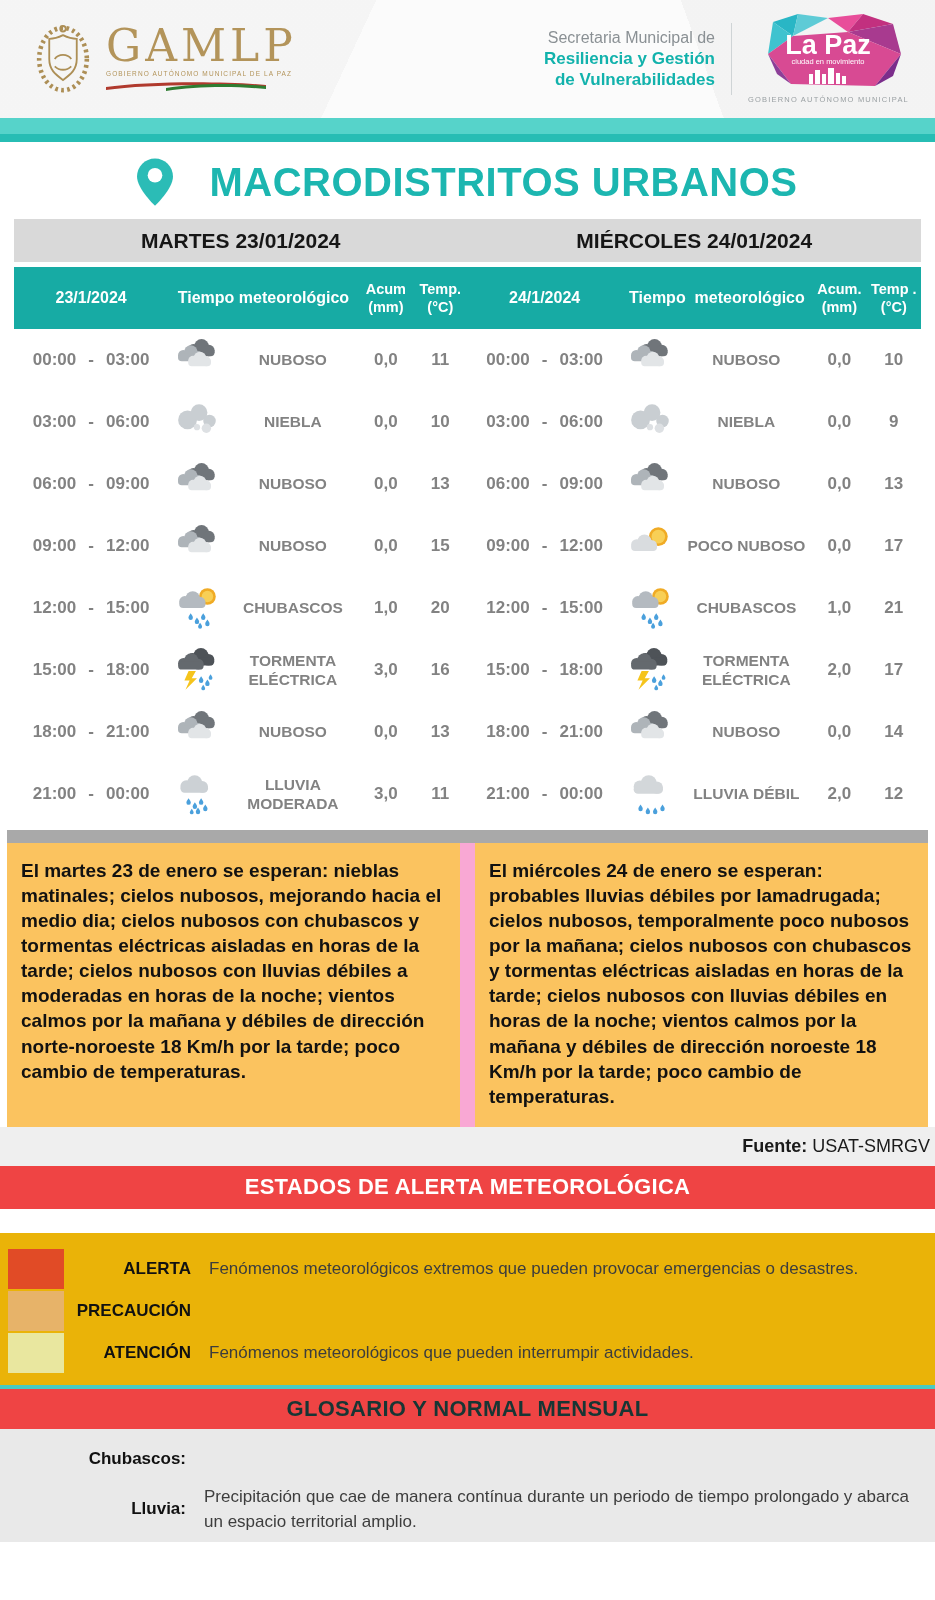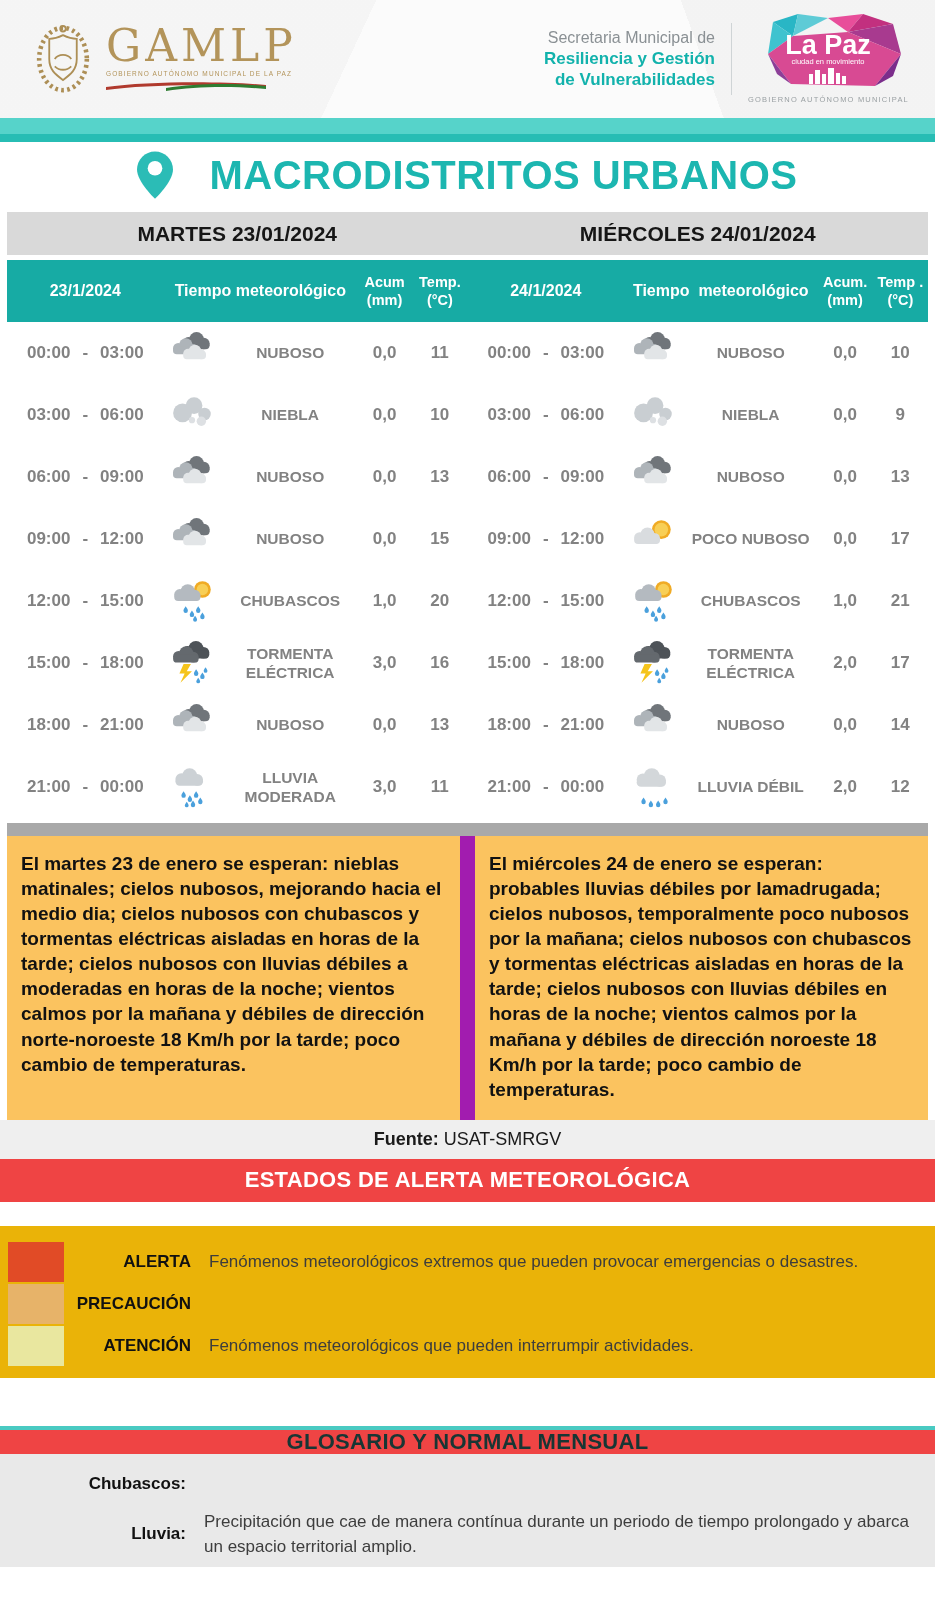--- a/index.html
+++ b/index.html
@@ -26,52 +26,52 @@
   .lapaz { display:flex; flex-direction:column; align-items:center; }
   .lapaz-bottom { font-size:7.5px; color:#9aa0a3; letter-spacing:1.2px; margin-top:3px; white-space:nowrap; }
 
   
   .tealbar  { height:16px; background:#56d3ca; }
   .tealbar2 { height:8px;  background:#27bdb4; }
 
   
   .titleband { height:54px; background:#efefef; display:flex; align-items:center; justify-content:center; }
   .titleband h1 { font-size:37px; font-weight:bold; color:#7a7a7a; letter-spacing:0px; }
-  .subtitle { height:66px; background:#ffffff; display:flex; align-items:center; justify-content:center; gap:36px; }
+  .subtitle { height:66px; background:#ffffff; display:flex; align-items:center; justify-content:center; gap:36px;margin-top:7px; }
   .subtitle h2 { font-size:40px; font-weight:bold; color:#1cb6b0; letter-spacing:0.5px; }
 
   
-  .forecast { display:grid; grid-template-columns:1fr 1fr; padding:4px 7px 0; background:#ffffff; }
+  .forecast { display:grid; grid-template-columns:1fr 1fr; padding:4px 14px 0; background:#ffffff; }
   .day-title { height:43px; background:#d9d9d9; display:flex; align-items:center; justify-content:center;
                font-size:21px; font-weight:bold; color:#161616; margin-bottom:5px; }
   .thead { height:62px; background:#17aba4; display:flex; align-items:center; color:#ffffff; font-weight:bold; }
   .th { text-align:center; font-size:16px; line-height:1.25; }
   .th-date { width:34%; } .th-weather { width:42%; white-space:pre-wrap; } .th-acum { width:12%; font-size:14.5px; } .th-temp { width:12%; font-size:14.5px; }
   .tbody { background:#ffffff; }
   .trow { height:62px; display:flex; align-items:center; }
   .td { color:#828282; font-weight:bold; }
   .td-time { width:34%; display:flex; justify-content:center; gap:12px; font-size:17px; }
   .td-icon { width:13%; display:flex; justify-content:center; align-items:center; }
   .td-label { width:29%; text-align:center; font-size:15.5px; line-height:1.25; }
   .td-acum { width:12%; text-align:center; font-size:17px; }
   .td-temp { width:12%; text-align:center; font-size:17px; }
 
   
   .graybar { height:13px; background:#a9a9a9; margin:5px 7px 0; }
-  .summaries { display:grid; grid-template-columns:1fr 1fr; gap:15px; margin:0 7px; background:#a21caf; }
+  .summaries { display:grid; grid-template-columns:1fr 1fr; gap:15px; margin:0 7px; background:#f9a8d4; }
   .summary-box { background:#fbc35f; padding:15px 14px 18px; font-size:19px; font-weight:bold; color:#111111; line-height:1.32; min-height:192px; }
 
   
-  .source { background:#efefef; text-align:center; padding:9px 5px; font-size:18px; color:#1a1a1a; }
+  .source { background:#efefef; text-align:right; padding:9px 5px; font-size:18px; color:#1a1a1a; }
   .src-label { font-weight:bold; }
 
   
   .banner { height:43px; background:#ef4444; display:flex; align-items:center; justify-content:center;
             color:#ffffff; font-size:22px; font-weight:bold; letter-spacing:0.3px; }
-  .banner-dark { color:#173634; border-top:4px solid #49cac2; height:28px;margin-top:48px; }
+  .banner-dark { color:#173634; border-top:4px solid #49cac2; height:44px; }
 
   
   .alerts { background:#eab308; padding:16px 12px 10px 8px;margin-top:24px; }
   .alert-row { display:flex; align-items:center; min-height:40px; margin-bottom:2px; }
   .swatch { width:56px; align-self:stretch; }
   .alert-name { width:127px; text-align:right; font-weight:bold; font-size:17px; color:#111111; }
   .alert-desc { flex:1; padding-left:18px; font-size:17px; color:#3d3d3d; }
 
   
   .glossary { background:#e9e9e9; padding:12px 14px 0 8px; }

